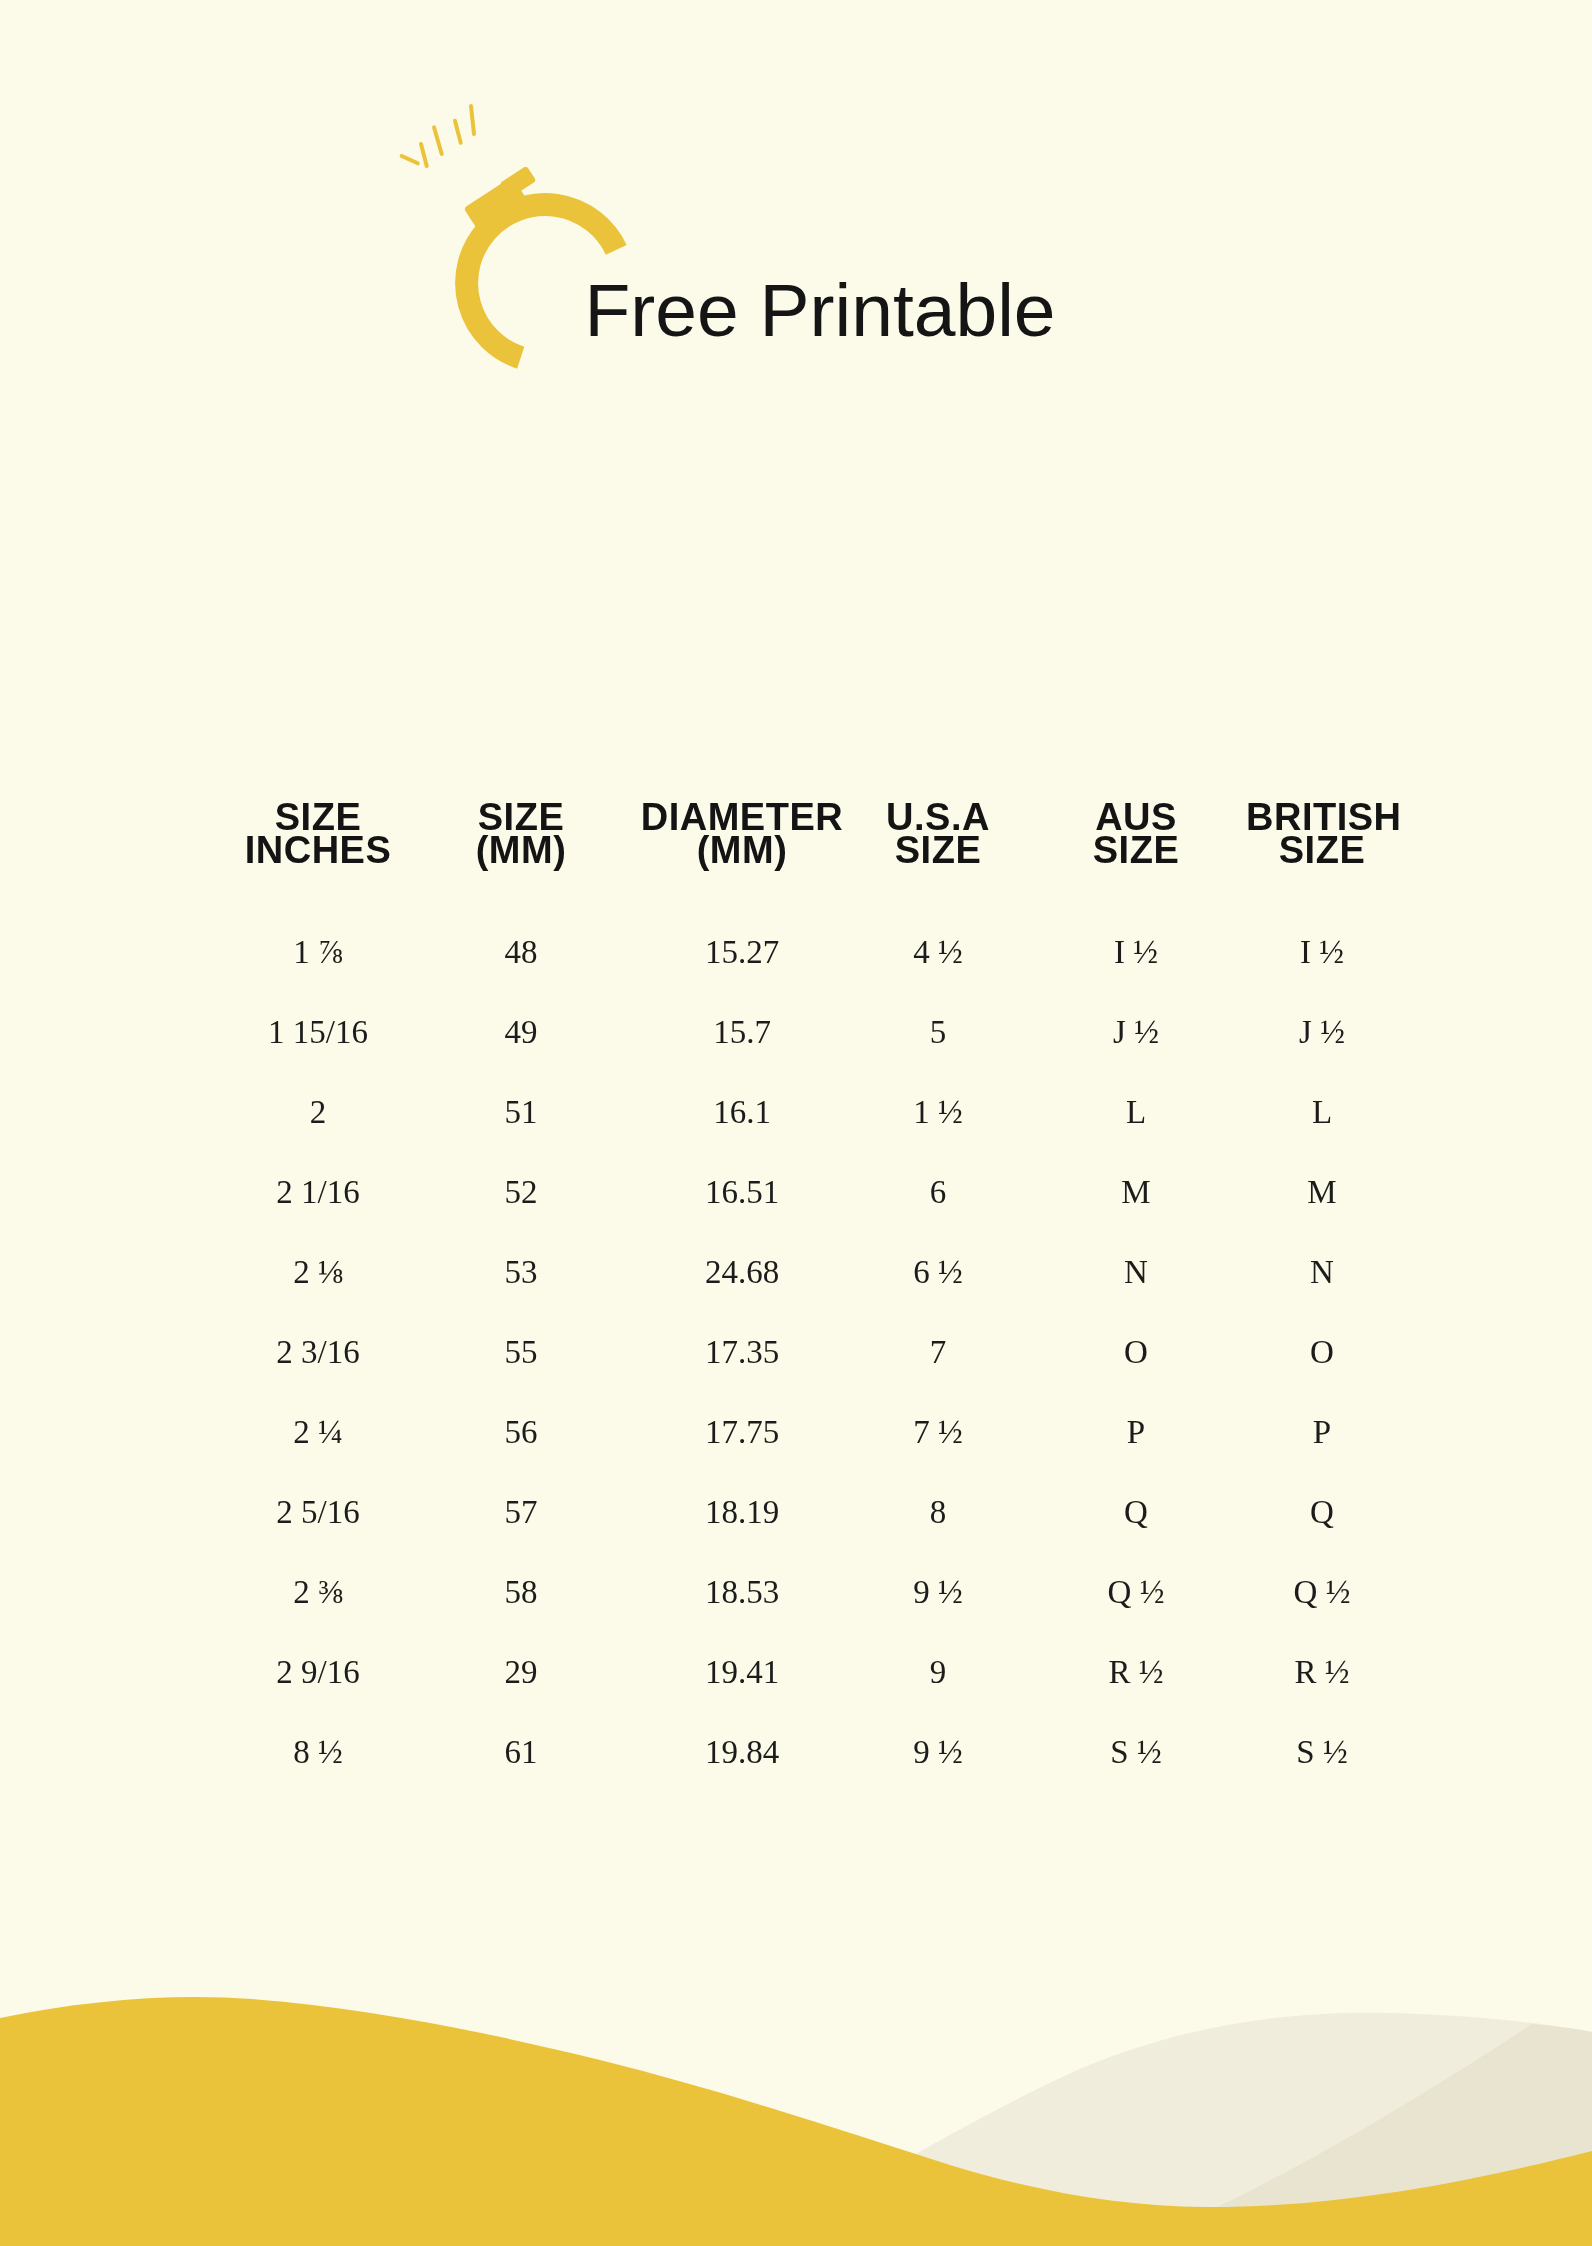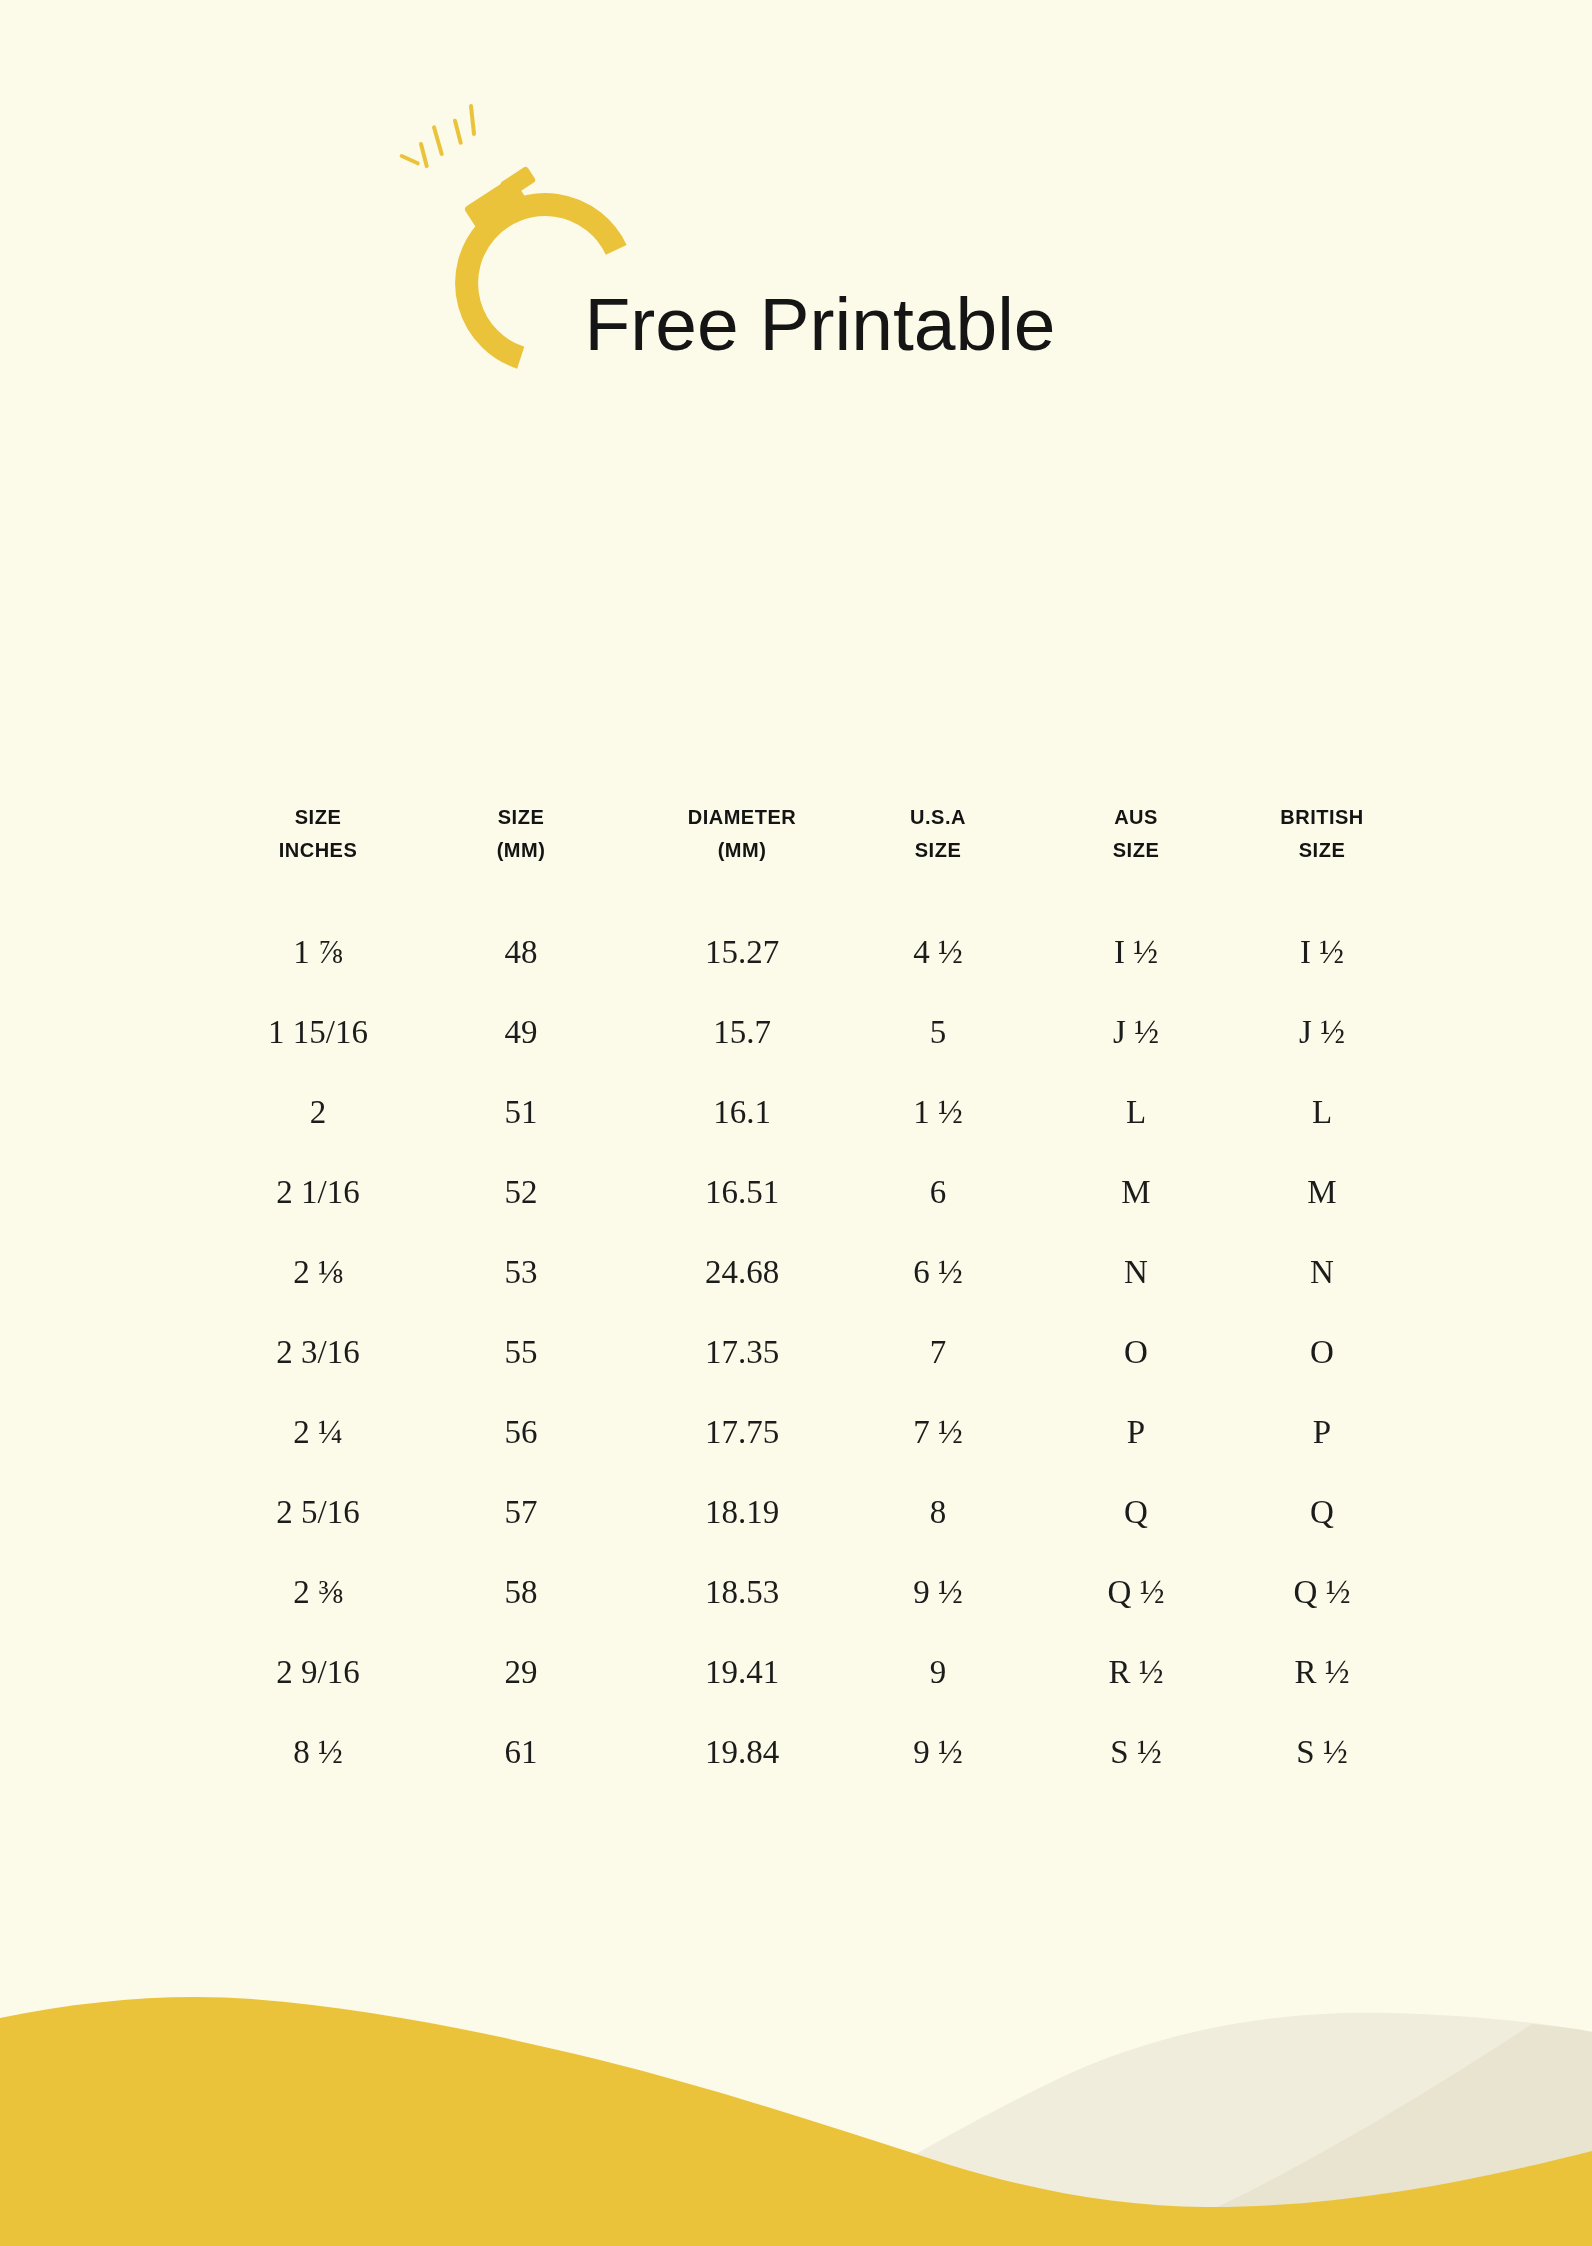--- a/index.html
+++ b/index.html
@@ -12,21 +12,21 @@
     width: 1592px;
     height: 2246px;
     background: #FCFAE8;
     overflow: hidden;
   }
 
   
   .title-block {
     position: absolute;
     left: 420px;
-    top: 282px;
+    top: 268px;
     width: 800px;
     text-align: center;
     color: #151515;
     font-size: 75px;
     line-height: 84px;
     font-weight: 400;
     letter-spacing: 0px;
   }
 
   .ring-svg {
@@ -48,21 +48,21 @@
     position: absolute;
     top: 801px;
     left: 0;
     width: 1170px;
     display: grid;
     grid-template-columns: 180px 226px 216px 176px 220px 152px;
   }
   .th {
     text-align: center;
     font-weight: 700;
-    font-size: 20px;
+    font-size: 38px;
     line-height: 33px;
     color: #141414;
     letter-spacing: 0.5px;
   }
   .tbody {
     position: absolute;
     top: 912px;
     left: 0;
     width: 1170px;
     font-family: Liberation Serif, serif;

